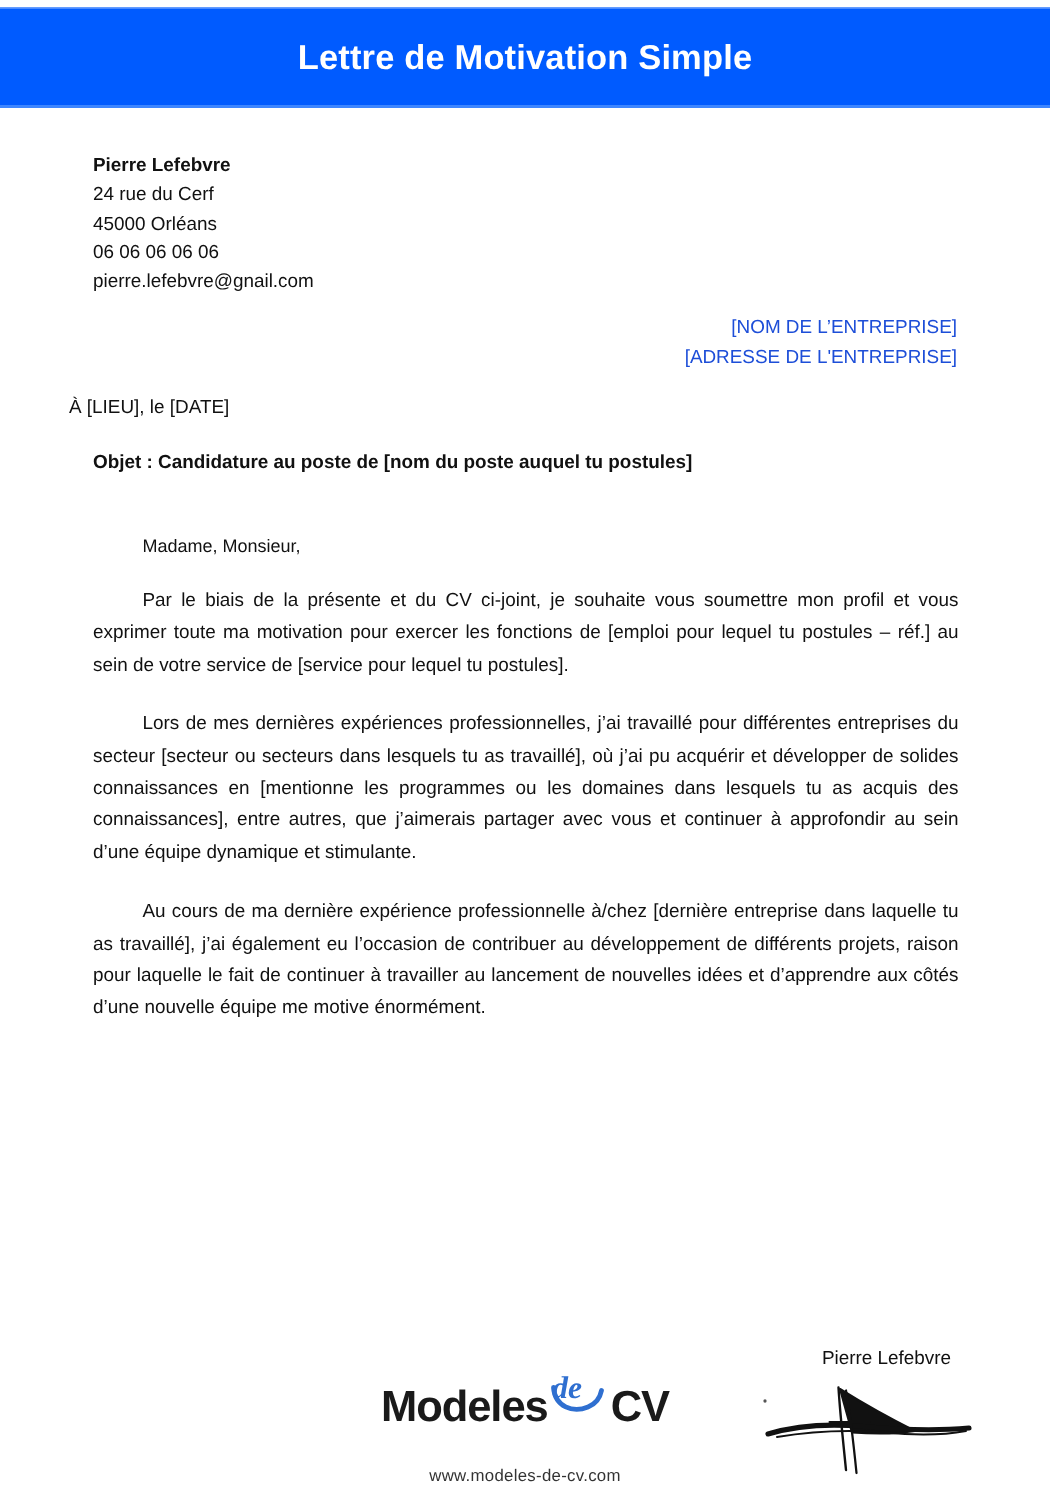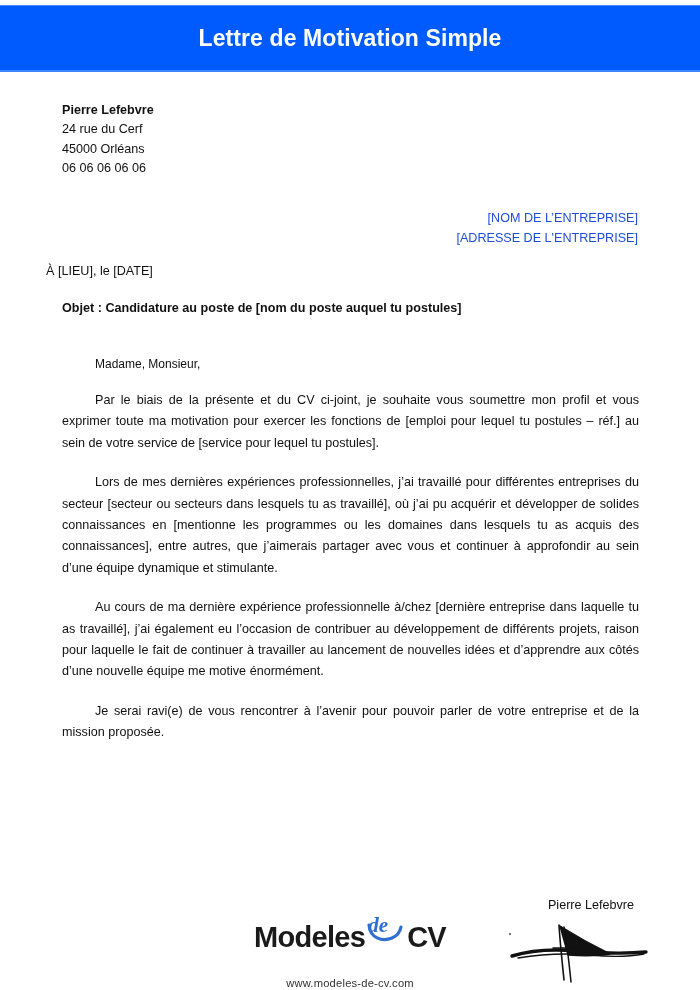--- a/index.html
+++ b/index.html
@@ -205,38 +205,38 @@
   <div class="header-title">Lettre de Motivation Simple</div>
 </div>
 
 <div class="letter">
 
   <div class="sender-block">
     <div class="sender-name">Pierre Lefebvre</div>
     <div>24 rue du Cerf</div>
     <div>45000 Orléans</div>
     <div>06 06 06 06 06</div>
+    <div>pierre.lefebvre@gnail.com</div>
   </div>
 
   <div class="recipient-block">
     <div>[NOM DE L’ENTREPRISE]</div>
     <div>[ADRESSE DE L'ENTREPRISE]</div>
   </div>
 
   <div class="place-date">À [LIEU], le [DATE]</div>
 
   <div class="subject-line">Objet : Candidature au poste de [nom du poste auquel tu postules]</div>
 
   <div class="salutation">Madame, Monsieur,</div>
 
   <div class="body-text">
     <p>Par le biais de la présente et du CV ci-joint, je souhaite vous soumettre mon profil et vous exprimer toute ma motivation pour exercer les fonctions de [emploi pour lequel tu postules – réf.] au sein de votre service de [service pour lequel tu postules].</p>
     <p>Lors de mes dernières expériences professionnelles, j’ai travaillé pour différentes entreprises du secteur [secteur ou secteurs dans lesquels tu as travaillé], où j’ai pu acquérir et développer de solides connaissances en [mentionne les programmes ou les domaines dans lesquels tu as acquis des connaissances], entre autres, que j’aimerais partager avec vous et continuer à approfondir au sein d’une équipe dynamique et stimulante.</p>
     <p>Au cours de ma dernière expérience professionnelle à/chez [dernière entreprise dans laquelle tu as travaillé], j’ai également eu l’occasion de contribuer au développement de différents projets, raison pour laquelle le fait de continuer à travailler au lancement de nouvelles idées et d’apprendre aux côtés d’une nouvelle équipe me motive énormément.</p>
-    <p>Je serai ravi(e) de vous rencontrer à l’avenir pour pouvoir parler de votre entreprise et de la mission proposée.</p>
   </div>
 
   <div class="signature-block">
     <div class="signature-name">Pierre Lefebvre</div>
     <svg class="signature-mark" viewBox="0 0 170 70" xmlns="http://www.w3.org/2000/svg">
       <path d="M62 12 C 78 22, 96 32, 112 40 C 100 42, 84 42, 70 41 Z" fill="#111" stroke="#111" stroke-width="1.4" stroke-linejoin="round"></path>
       <path d="M14 42 C 34 36, 56 35, 78 37 C 100 39, 126 40, 148 38" fill="none" stroke="#111" stroke-width="3.4" stroke-linecap="round"></path>
       <path d="M20 44 C 44 40, 68 39, 92 41 C 112 43, 130 43, 146 40" fill="none" stroke="#111" stroke-width="1.3" stroke-linecap="round"></path>
       <path d="M61 11 C 62 28, 64 46, 66 66" fill="none" stroke="#111" stroke-width="1.6" stroke-linecap="round"></path>
       <path d="M66 13 C 69 30, 71 48, 73 68" fill="none" stroke="#111" stroke-width="1.5" stroke-linecap="round"></path>

